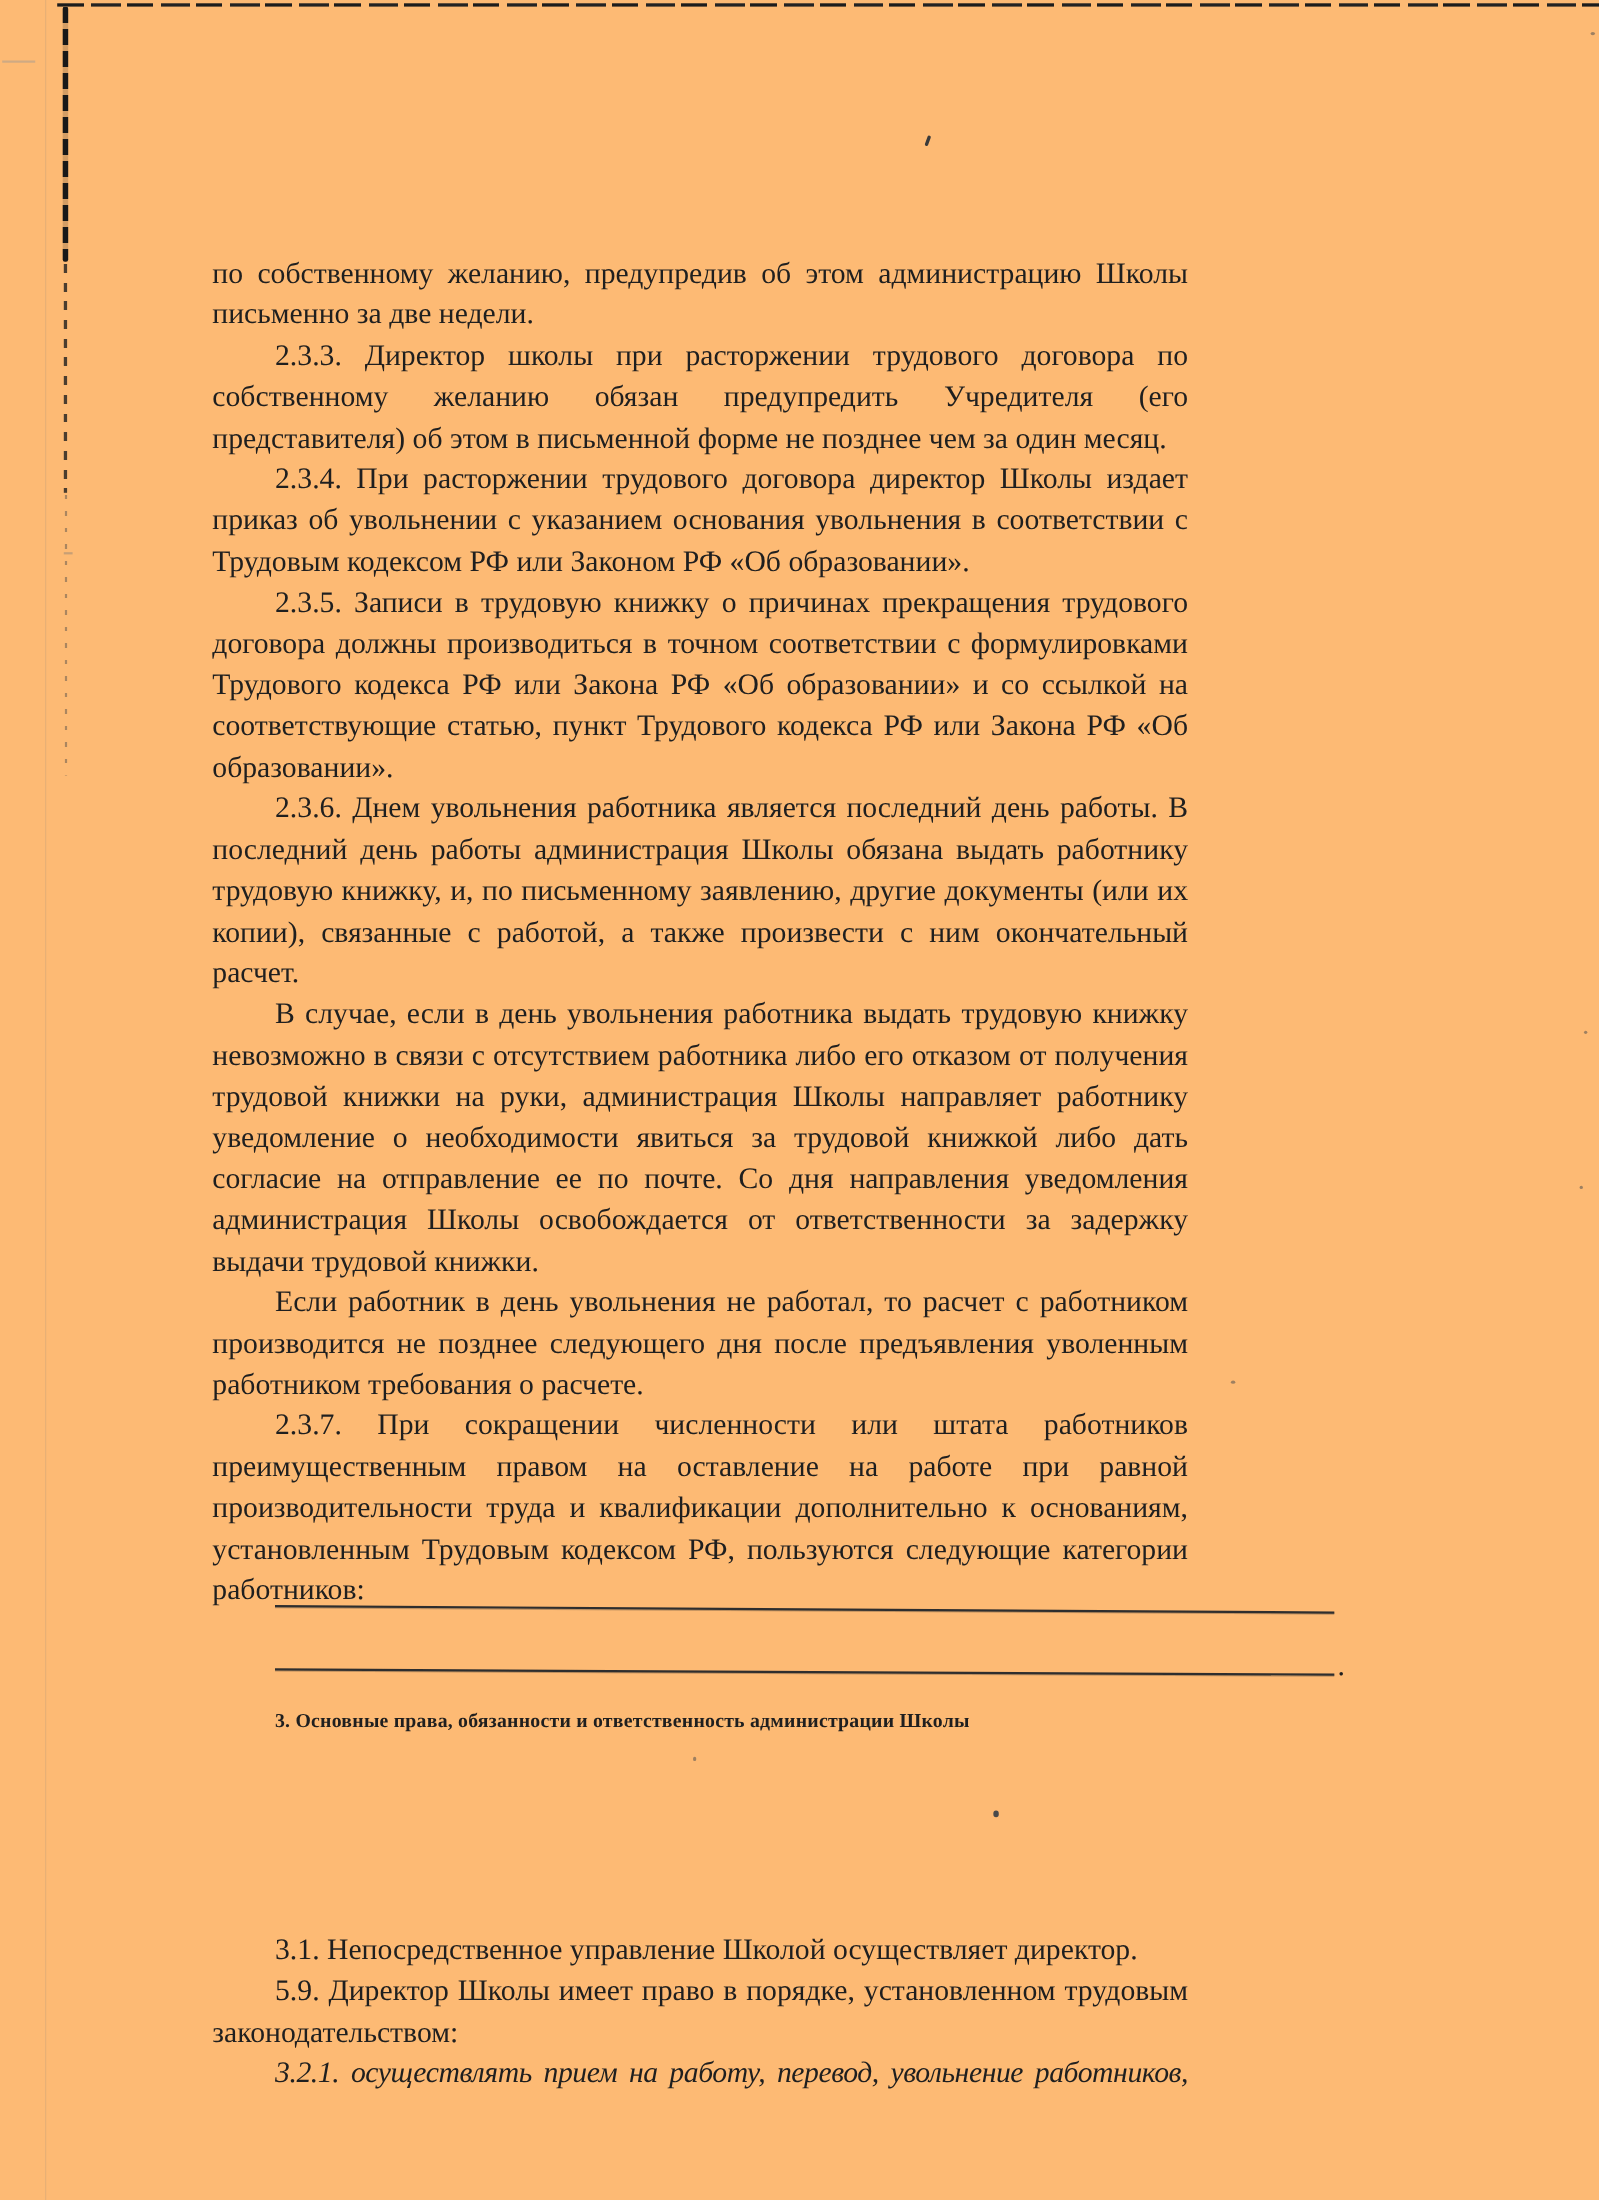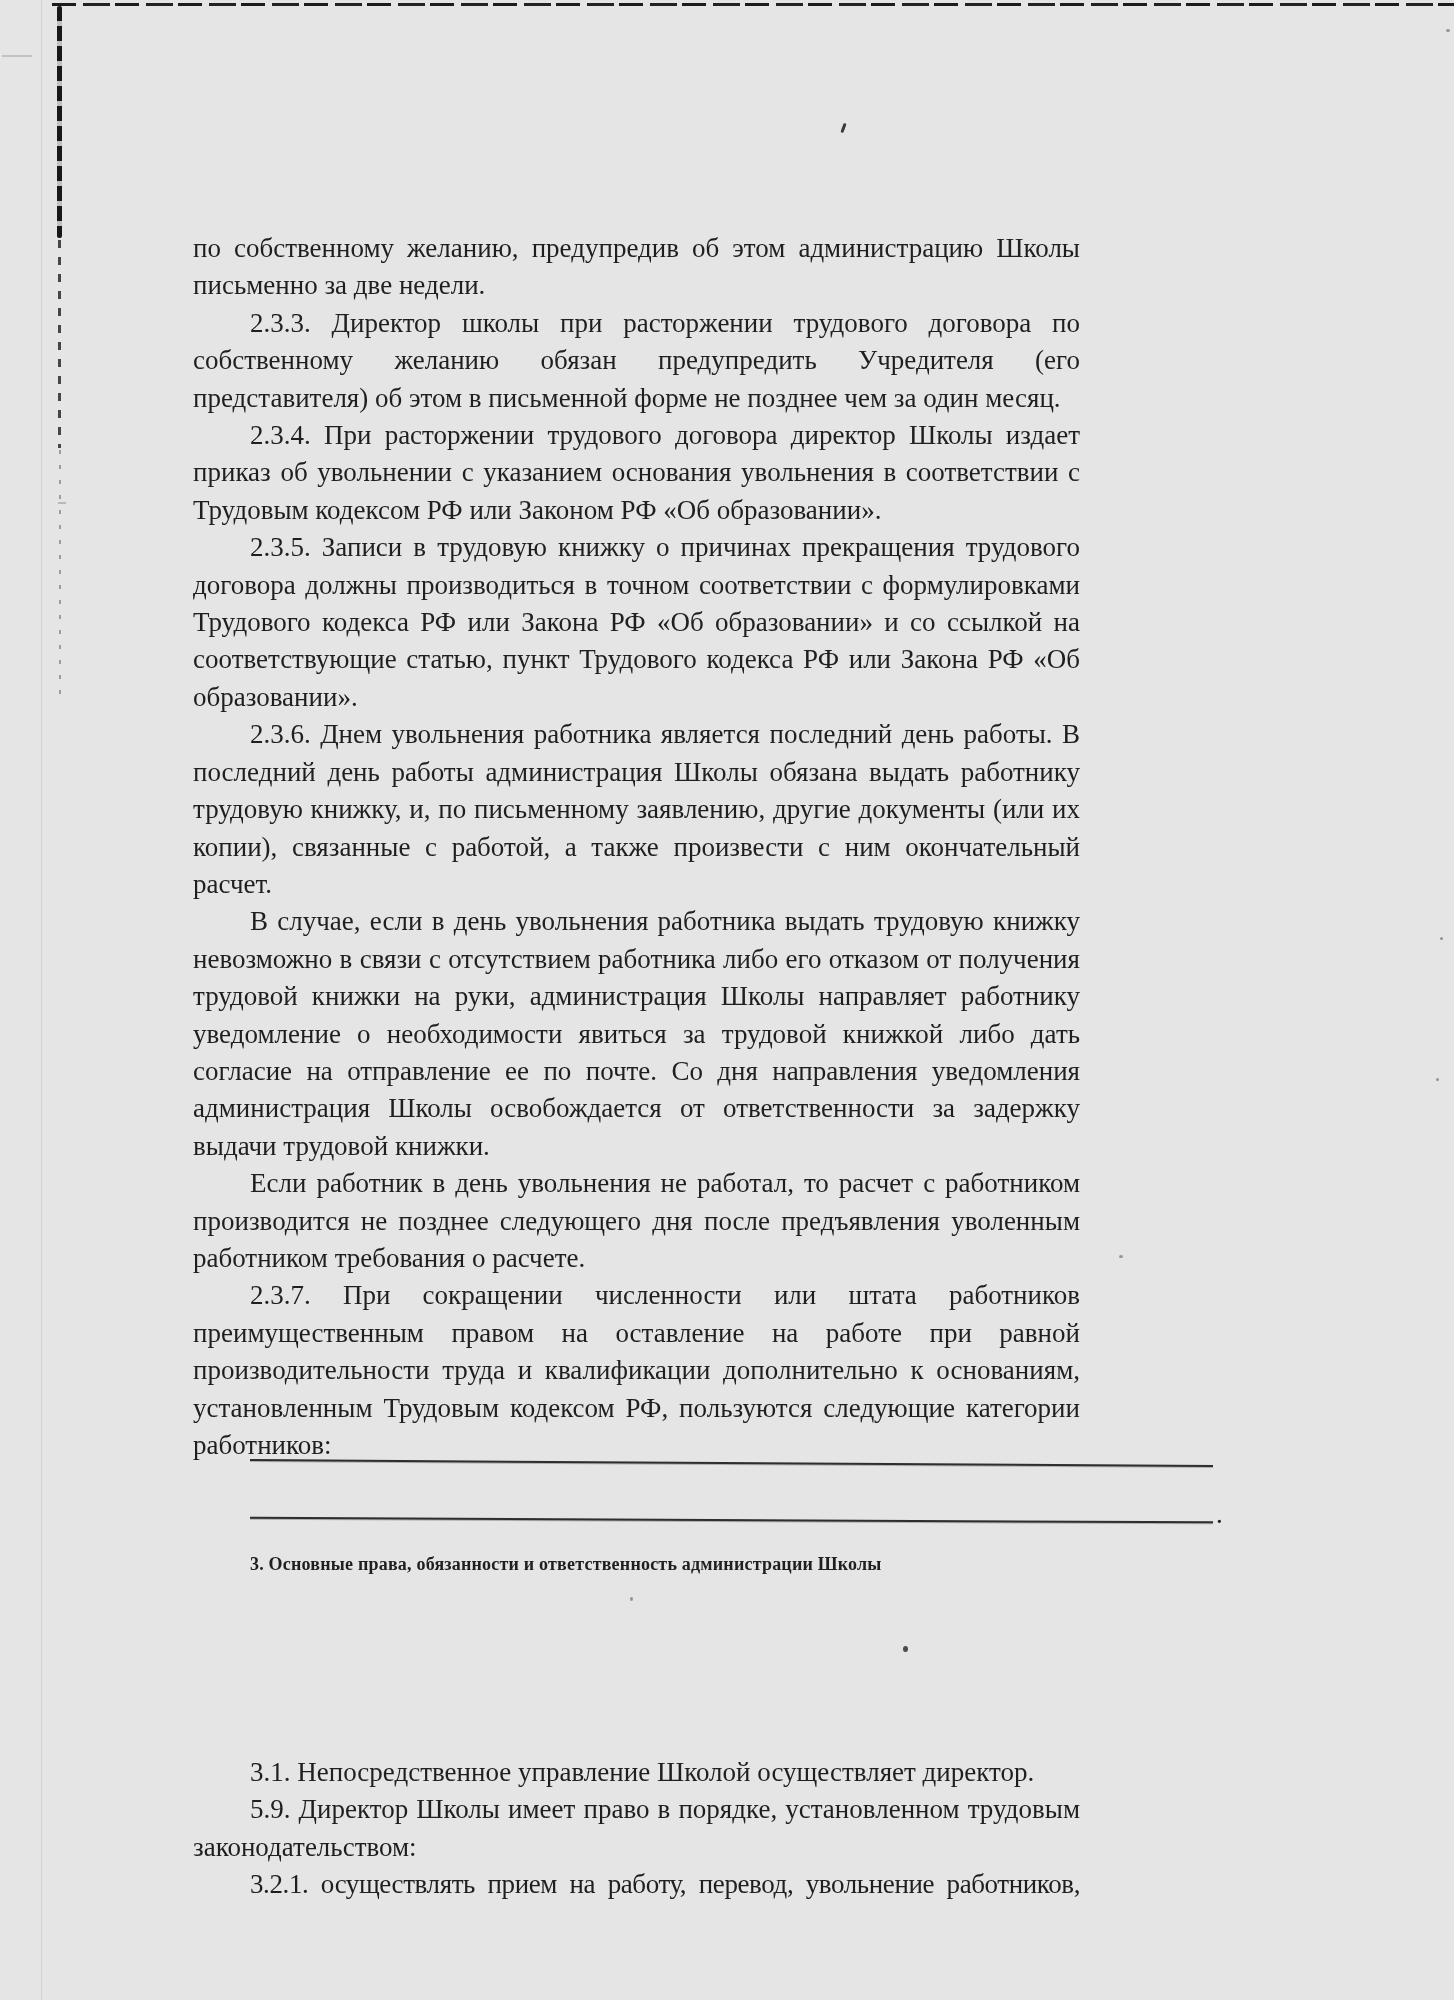--- a/index.html
+++ b/index.html
@@ -4,21 +4,21 @@
 <style>
   html, body { margin: 0; padding: 0; }
   body {
     width: 1454px; height: 2000px;
     background: #ffffff;
     font-family: "Liberation Serif", "DejaVu Serif", serif;
   }
   .page {
     position: relative;
     width: 1454px; height: 2000px;
-    background: #e5e5e5;
+    background: #fdba74;
     overflow: hidden;
     color: #1f1f1f;
   }
 
   
   .top-edge-line {
     position: absolute; top: 3px; left: 52px; width: 1402px; height: 3px;
     background: repeating-linear-gradient(90deg,
       #1c1c1c 0px, #1c1c1c 24px, rgba(28,28,28,0) 24px, rgba(28,28,28,0) 31px,
       #232323 31px, #232323 58px, rgba(28,28,28,0) 58px, rgba(28,28,28,0) 63px);
@@ -72,21 +72,21 @@
   .heading-block p { margin: 0; text-indent: 57px; }
 
   .text-column-2 {
     position: absolute; left: 193px; top: 1754px; width: 887px;
     font-size: 27px; line-height: 37.4px;
     text-align: justify; hyphens: none;
   }
   .text-column-2 p { margin: 0; text-indent: 57px; }
   .p-321 {
     letter-spacing: -0.4px; word-spacing: -1.5px;
-    text-align: justify; -moz-text-align-last: justify; text-align-last: justify;
+    text-align: justify; -moz-text-align-last: justify; text-align-last: justify; font-style: italic;
   }
 </style>
 </head>
 <body>
 
 <div class="page">
 
   <div class="top-edge-line"></div>
   <div class="left-line-a"></div>
   <div class="left-line-b"></div>

